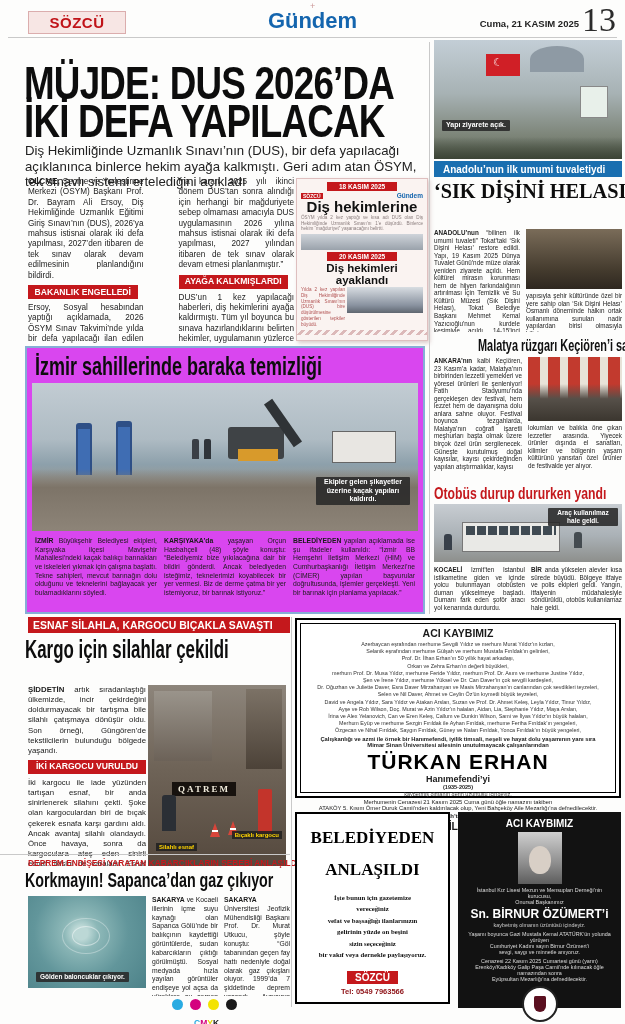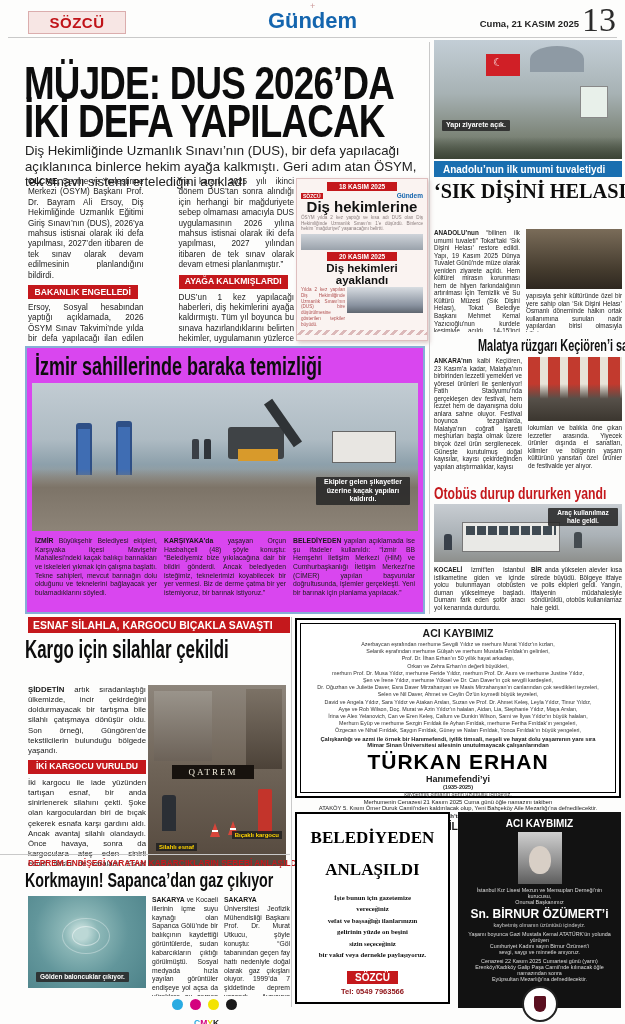--- a/index.html
+++ b/index.html
@@ -261,21 +261,21 @@
   <div class="abs" style="left:28px;top:669px;width:262px;height:181px;display:flex;gap:2px;overflow:hidden;margin-top:16px;">
     <div class="just" style="width:118px;font-size:7.8px;line-height:1.3;">
       <span class="lead">ŞİDDETİN</span>
       <span>artık sıradanlaştığı ülkemizde, incir çekirdeğini doldurmayacak bir tartışma bile silahlı çatışmaya dönüşür oldu. Son örneği, Güngören’de tekstilcilerin bulunduğu bölgede yaşandı.</span>
       <div class="subhead-red" style="margin-right:0;">İKİ KARGOCU VURULDU</div>
       <span>İki kargocu ile iade yüzünden tartışan esnaf, bir anda sinirlenerek silahını çekti. Şoke olan kargoculardan biri de bıçak çekerek esnafa karşı gardını aldı. Ancak avantaj silahlı olandaydı. Önce havaya, sonra da kargoculara ateş eden sinirli esnaf, ikisini de yaraladı. Esnaf olay yerinden kaçtı, polis arıyor. Ayaklarından vurulan kargocular hastanede tedaviye alındı, durumları iyi.</span>
     </div>
     <div class="kargo-photo" style="width:138px;height:181px;">
       <div class="abs" style="left:6px;top:6px;width:58px;height:70px;background:linear-gradient(#9a948b,#6c6258);"></div>
       <div class="abs" style="left:98px;top:4px;width:36px;height:80px;background:linear-gradient(#7c7266,#4c4238);"></div>
-      <div class="signband" style="left:24px;top:80px;width:82px;">QATREM</div>
+      <div class="signband" style="left:24px;top:97px;width:64px;font-weight:bold;">QATREM</div>
       <div class="abs" style="left:14px;top:110px;width:14px;height:36px;background:#2b2f35;border-radius:3px 3px 0 0;"></div>
       <div class="courier" style="left:110px;top:104px;width:14px;height:44px;"></div>
       <div class="cone" style="left:62px;top:138px;"></div>
       <div class="cone" style="left:80px;top:136px;"></div>
       <div class="abs cap-yellow" style="left:8px;top:158px;">Silahlı esnaf</div>
       <div class="abs cap-yellow" style="right:4px;top:146px;">Bıçaklı kargocu</div>
     </div>
   </div>
   <div class="abs rule-h" style="left:0;top:854px;width:290px;"></div>
 

